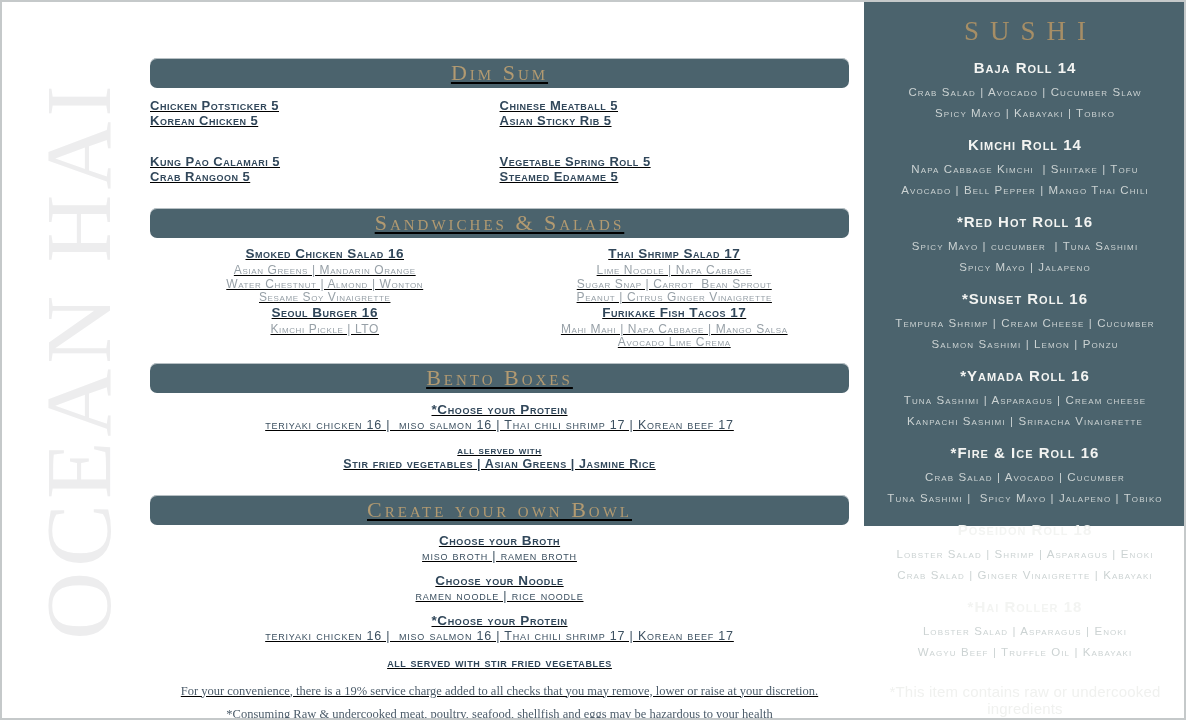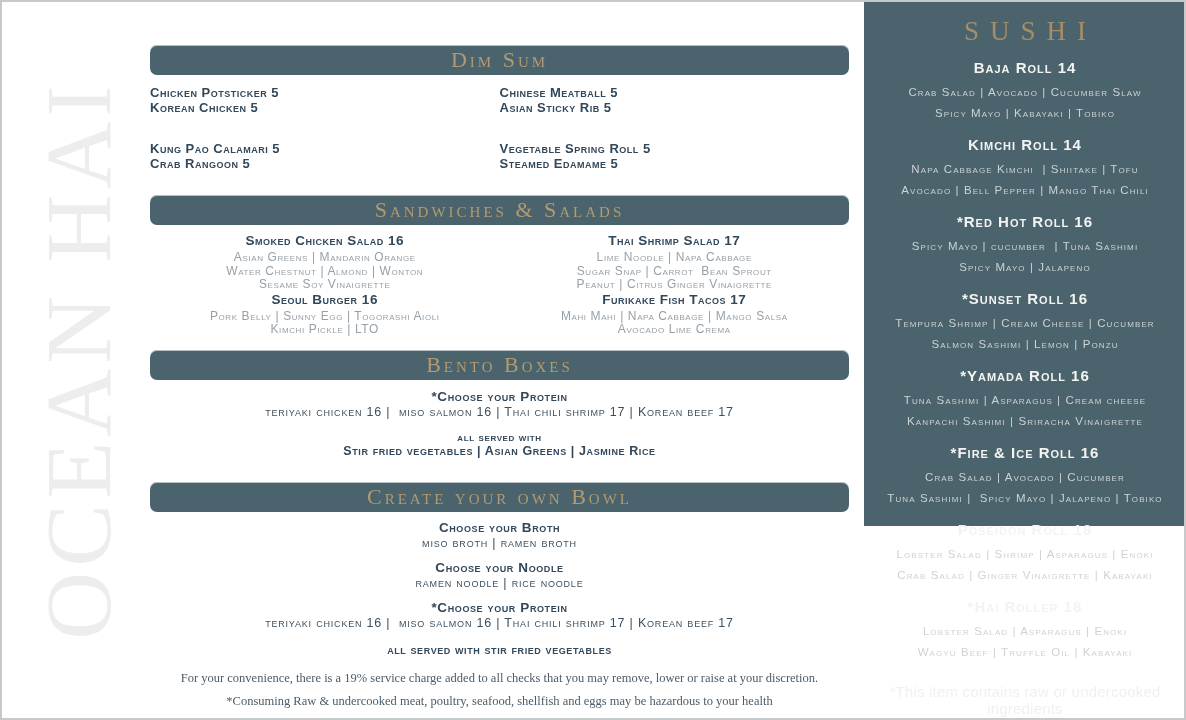--- a/index.html
+++ b/index.html
@@ -19,21 +19,21 @@
   .watermark .vtext {
     position:absolute; top:50%; left:50%;
     transform:translate(-50%,-50%) rotate(-90deg);
     white-space:nowrap;
     font-family:"Liberation Serif", serif;
     font-size:94px; letter-spacing:5px;
     color:#ededee; font-weight:400;
   }
 
   
-  .main { position:absolute; left:148px; top:3px; width:699px; }
+  .main { position:absolute; left:148px; top:16px; width:699px;text-decoration:underline; }
 
   .section-bar {
     height:30px; border-radius:7px;
     background:#4b636d;
     display:flex; align-items:center; justify-content:center;
     box-shadow:0 1px 0 rgba(255,255,255,.6) inset;
   }
   .section-bar .bar-title {
     font-family:"Liberation Serif", serif;
     font-variant:small-caps;
@@ -174,21 +174,20 @@
         <div class="item-ing">Sesame Soy Vinaigrette</div>
       </div>
       <div class="menu-item">
         <div class="item-name">Thai Shrimp Salad 17</div>
         <div class="item-ing">Lime Noodle | Napa Cabbage</div>
         <div class="item-ing">Sugar Snap | Carrot  Bean Sprout</div>
         <div class="item-ing">Peanut | Citrus Ginger Vinaigrette</div>
       </div>
       <div class="menu-item">
         <div class="item-name">Seoul Burger 16</div>
-        <div class="item-ing">Pork Belly | Sunny Egg | Togorashi Aioli</div>
         <div class="item-ing">Kimchi Pickle | LTO</div>
       </div>
       <div class="menu-item">
         <div class="item-name">Furikake Fish Tacos 17</div>
         <div class="item-ing">Mahi Mahi | Napa Cabbage | Mango Salsa</div>
         <div class="item-ing">Avocado Lime Crema</div>
       </div>
     </div>
 
     <div class="section-bar bar-bento">

